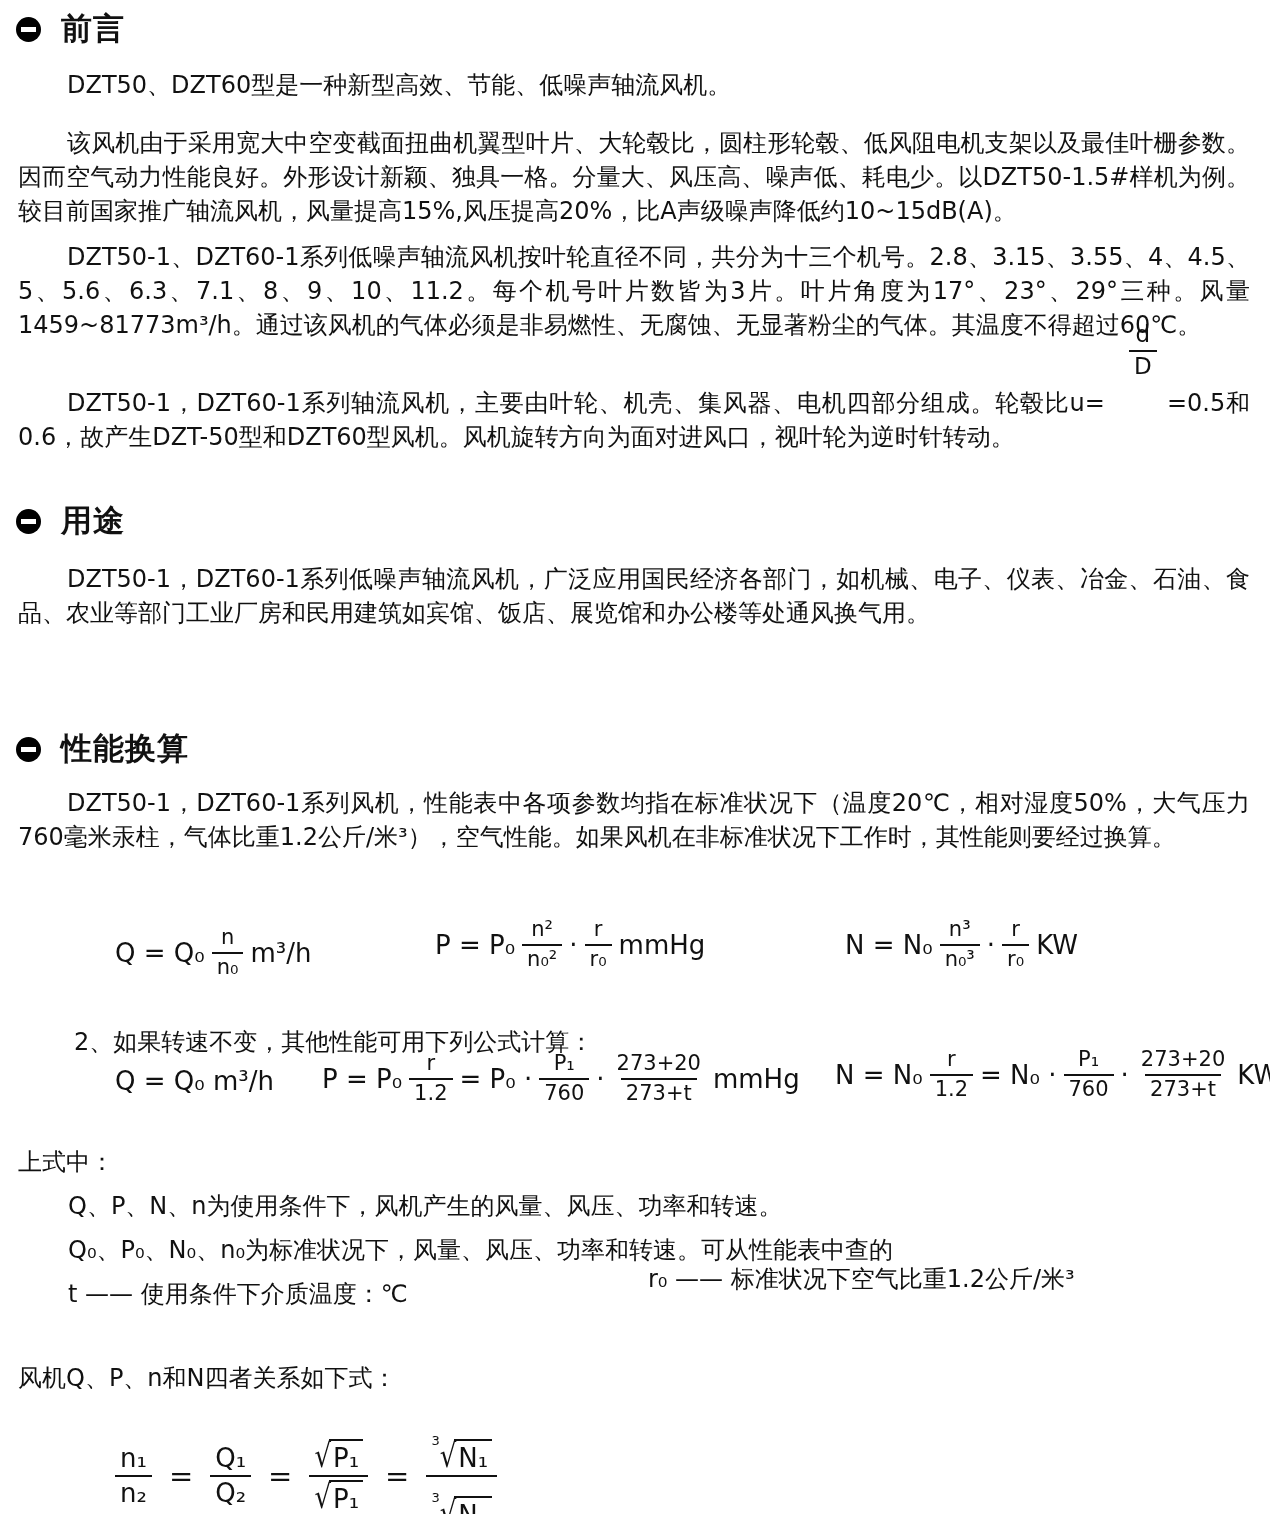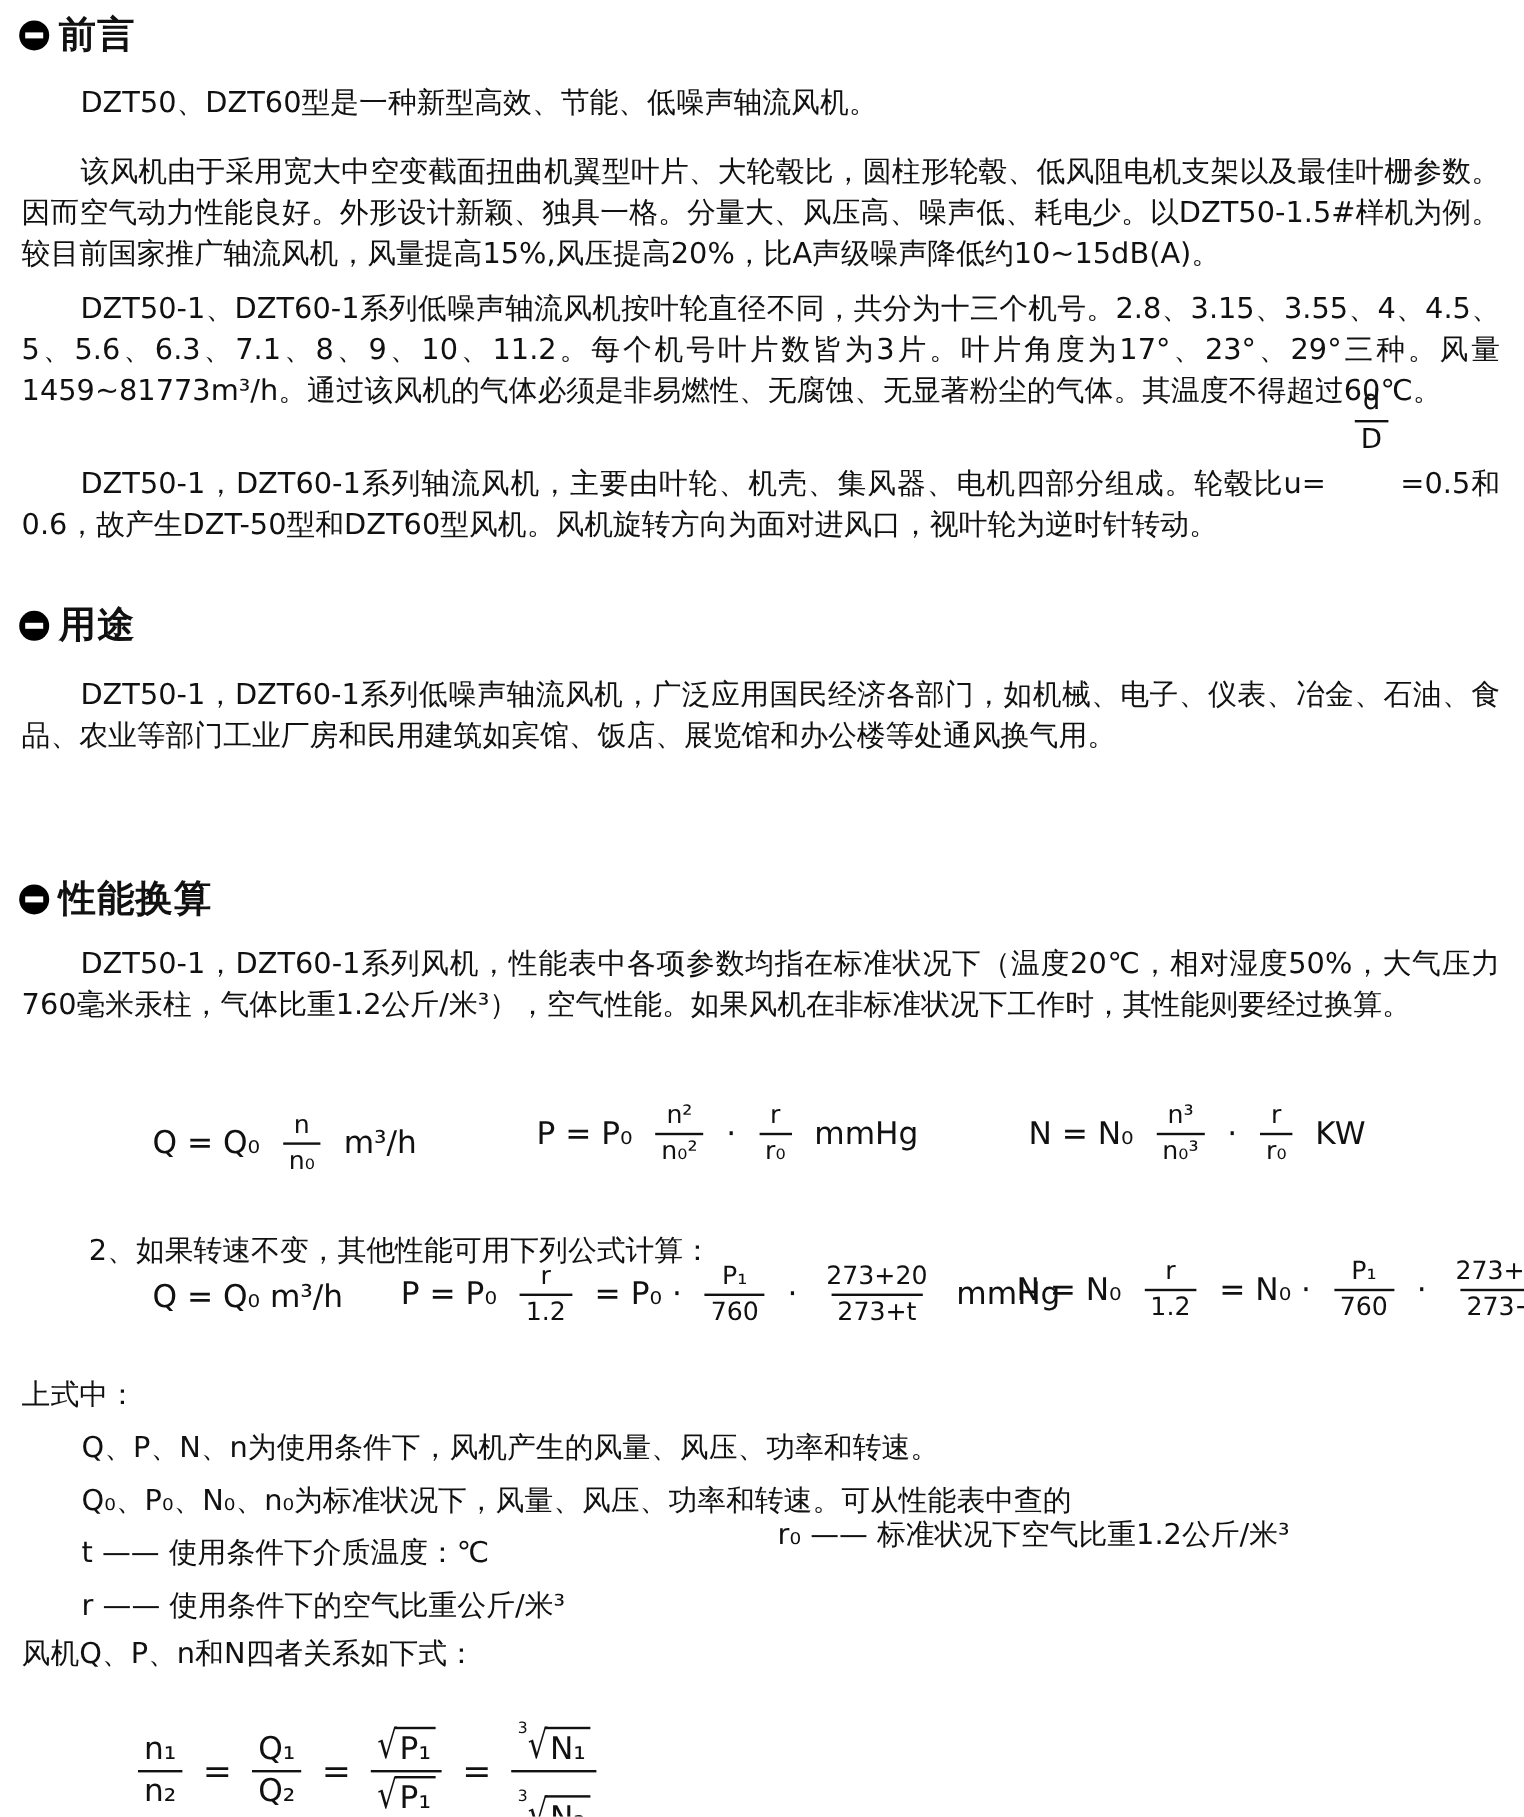--- a/index.html
+++ b/index.html
@@ -7,42 +7,42 @@
     position:relative;
     width:1270px;
     height:1514px;
     background:#ffffff;
     color:#111;
     font-family:"DejaVu Sans","Liberation Sans",sans-serif;
     overflow:hidden;
   }
   .abs{position:absolute;}
   .heading{
-    display:flex;align-items:center;gap:8px;
+    display:flex;align-items:center;gap:20px;
     font-size:31px;font-weight:700;letter-spacing:1px;
   }
   .bullet{
     display:inline-block;width:25px;height:25px;border-radius:50%;
     background:#000;position:relative;flex:0 0 auto;
   }
   .bullet::after{
     content:"";position:absolute;left:5px;right:5px;top:10px;height:5px;background:#fff;
   }
   .body{
     font-size:24px;line-height:34px;margin:0;
     text-align:justify;text-justify:inter-ideograph;
   }
   .indent{text-indent:49px;}
   .gap{display:inline-block;width:62px;}
   .itemline{font-size:24px;line-height:32px;white-space:nowrap;}
   .defline{font-size:24px;line-height:32px;white-space:nowrap;}
   .formula{
     display:flex;align-items:center;font-size:26px;white-space:nowrap;
   }
-  .formula .tok{margin:0 14px;}
+  .formula .tok{margin:0 2px;}
   .formula .op{margin:0 8px;}
   .frac{
     display:inline-flex;flex-direction:column;align-items:center;
     font-size:21px;line-height:1.12;margin:0 5px;text-align:center;
   }
   .frac > .num{padding:0 5px 2px;}
   .frac > .den{border-top:2px solid #111;padding:2px 5px 0;}
   .hubfrac{font-size:23px;}
   .big{font-size:29px;}
   .big .frac{font-size:26px;margin:0 7px;}
@@ -172,21 +172,20 @@
   </div>
 
   <div class="defline abs" style="top:1146px;left:18px">上式中：</div>
 
   <div class="defline abs" style="top:1234px;left:68px">Q₀、P₀、N₀、n₀为标准状况下，风量、风压、功率和转速。可从性能表中查的</div>
 
   <div class="defline abs" style="top:1190px;left:68px">Q、P、N、n为使用条件下，风机产生的风量、风压、功率和转速。</div>
 
   <div class="defline abs" style="top:1278px;left:68px">t —— 使用条件下介质温度：℃</div>
 
-  <div class="defline abs" style="top:1322px;left:68px">r —— 使用条件下的空气比重公斤/米³</div>
   <div class="defline abs" style="top:1263px;left:648px">r₀ —— 标准状况下空气比重1.2公斤/米³</div>
 
   <div class="defline abs" style="top:1362px;left:18px">风机Q、P、n和N四者关系如下式：</div>
 
   <div class="formula big abs" style="top:1422px;left:108px">
     <span class="frac">
       <span class="num">n₁</span>
       <span class="den">n₂</span>
     </span>
     <span class="op">=</span>

